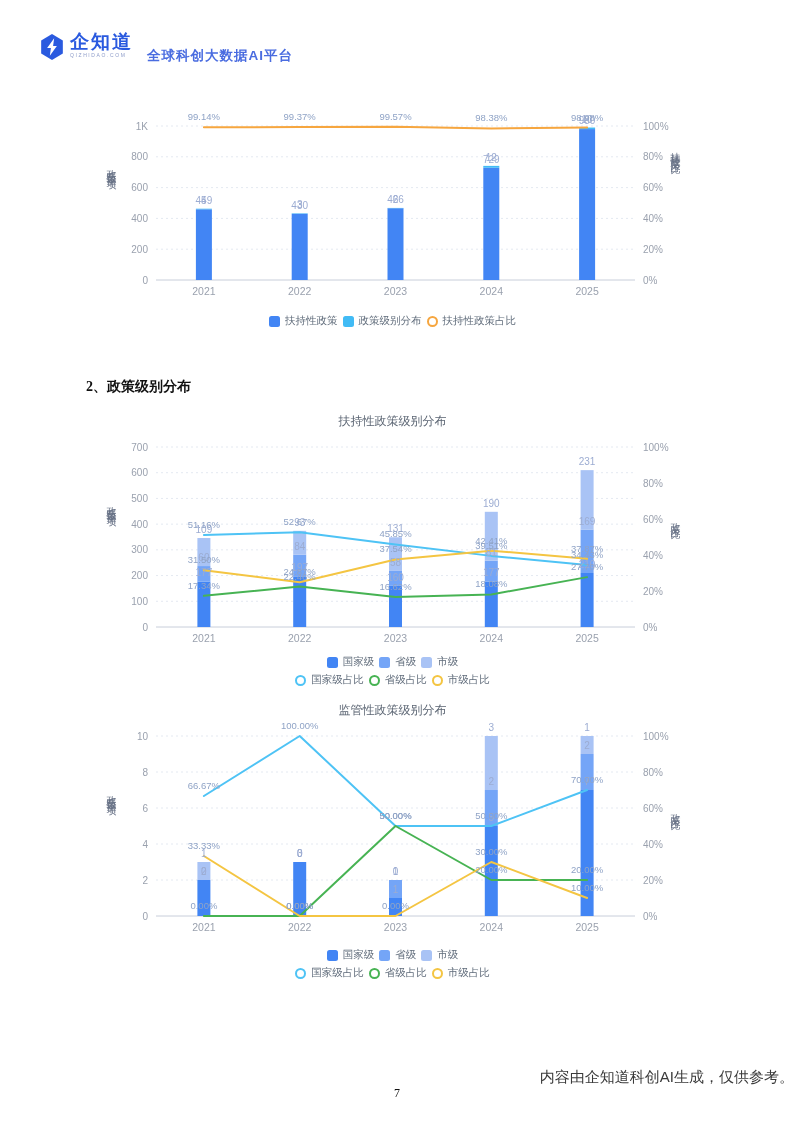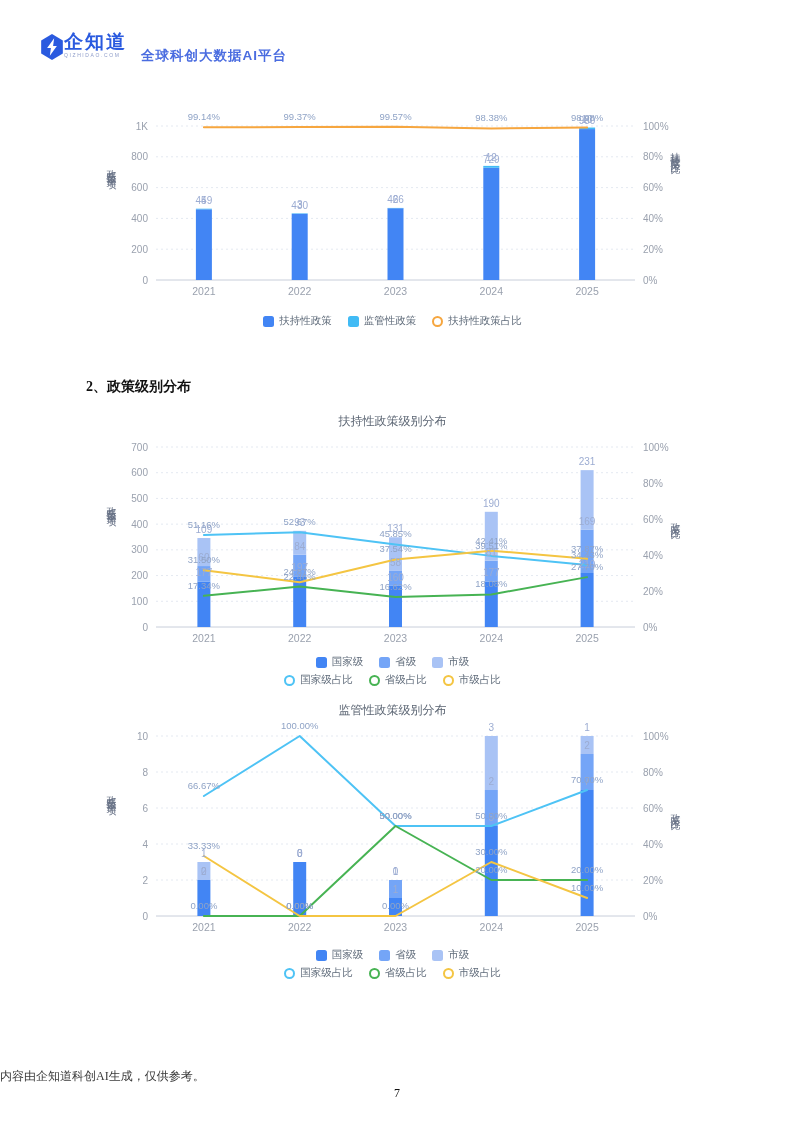--- a/index.html
+++ b/index.html
@@ -1,44 +1,44 @@
 <!DOCTYPE html>
 <html><head>
 <meta charset="utf-8">
 <style>
   html,body{margin:0;padding:0;background:#e8e8e8;}
   .page{position:relative;width:794px;height:1123px;background:#ffffff;margin:0 auto;
         font-family:"Liberation Sans",sans-serif;overflow:hidden;}
   
   .hdr{position:absolute;left:40px;top:32px;display:flex;align-items:flex-start;}
   .logo-ic{width:24px;height:26px;margin-top:2px;}
-  .wordmark{display:flex;flex-direction:column;line-height:1;}
+  .wordmark{display:flex;flex-direction:column;margin-left:6px;line-height:1;}
   .brand{font-size:19px;font-weight:bold;color:#2A5ADF;letter-spacing:2px;}
   .brand-sub{font-size:5px;letter-spacing:1.6px;color:#8e9cc9;margin-top:2px;}
   .tagline{font-size:13.5px;font-weight:bold;color:#4a6ce0;margin-left:14px;margin-top:15px;letter-spacing:1px;}
   
   .sec-title{position:absolute;left:86px;top:366px;font-family:"Liberation Serif",serif;
              font-size:14px;font-weight:bold;color:#111;}
   
   .chart-block{position:absolute;left:100px;width:585px;}
   .chart-canvas{width:585px;}
   .chart-block svg text{font-family:"Liberation Sans",sans-serif;}
   .axis-title{position:absolute;writing-mode:vertical-rl;font-size:10px;color:#667085;
               letter-spacing:2px;line-height:1;}
   .axis-title.left{left:6px;}
   .axis-title.right{left:570px;}
   .legend{margin-top:2px;display:flex;flex-direction:column;align-items:center;gap:4px;}
-  .legend-row{display:flex;gap:16px;}
+  .legend-row{display:flex;gap:5px;}
   .legend-item{display:flex;align-items:center;gap:5px;font-size:10.5px;color:#5F6B7A;}
   .sw{display:inline-block;flex:none;}
   .sw.sq{width:11px;height:11px;border-radius:2.5px;}
   .sw.ring{width:7px;height:7px;border:2px solid;border-radius:50%;background:#fff;}
   
-  .foot-disclaimer{position:absolute;left:0;right:0;top:1068px;text-align:left;
-       font-family:Liberation Serif, serif;font-size:12px;color:#3a3a3a;}
+  .foot-disclaimer{position:absolute;left:0;right:0;top:1068px;text-align:right;
+       font-family:Liberation Sans, sans-serif;font-size:15px;color:#3a3a3a;}
   .foot-page{position:absolute;left:0;right:0;top:1086px;text-align:center;
        font-family:"Liberation Serif",serif;font-size:12px;color:#111;}
 </style>
 </head>
 <body>
 
 <div class="page">
 
   <div class="hdr">
     <svg class="logo-ic" viewBox="0 0 22 24">
@@ -107,21 +107,21 @@
           <text x="487.1" y="24.57079999999999" text-anchor="middle" font-size="9.5" fill="#8FA3C6">98.98%</text>
         </svg></div>
     <div class="legend">
         <div class="legend-row">
           <span class="legend-item">
             <span class="sw sq" style="background: rgb(66, 133, 244);"></span>
             <span>扶持性政策</span>
           </span>
           <span class="legend-item">
             <span class="sw sq" style="background: rgb(65, 187, 245);"></span>
-            <span>监管性政策</span>
+            <span>政策级别分布</span>
           </span>
           <span class="legend-item">
             <span class="sw ring" style="border-color: rgb(246, 166, 63);"></span>
             <span>扶持性政策占比</span>
           </span>
         </div>
       </div>
   </section>
 
   <h2 class="sec-title">2、政策级别分布</h2>

